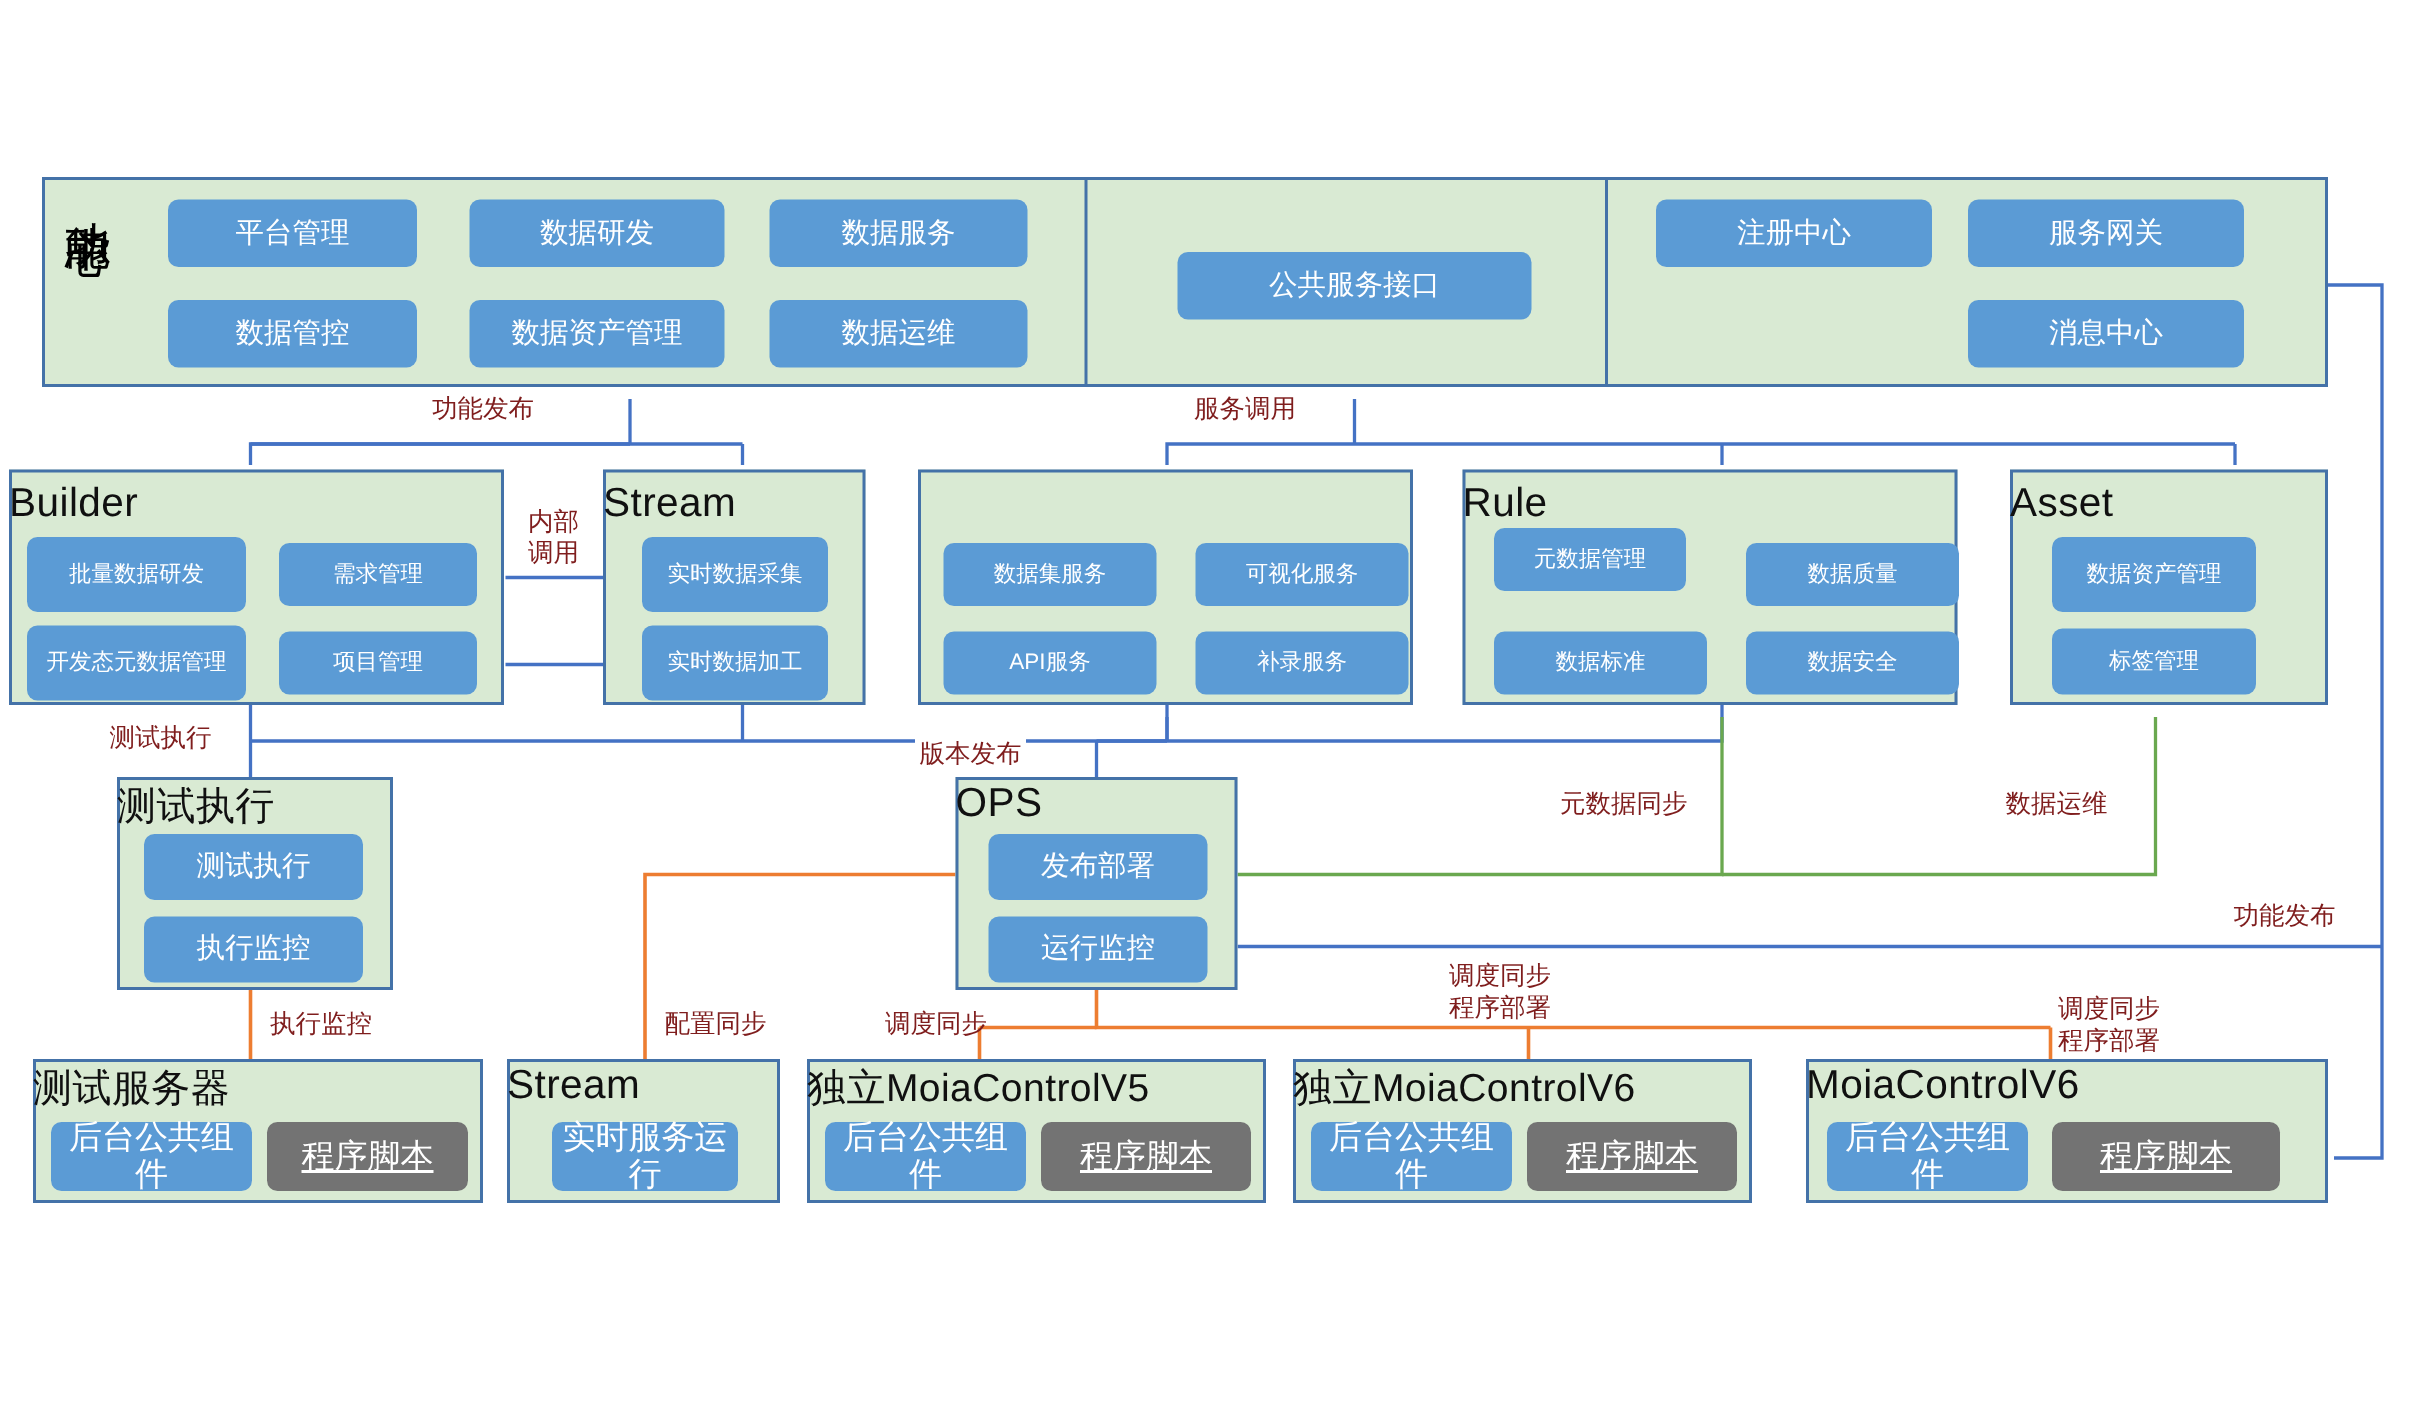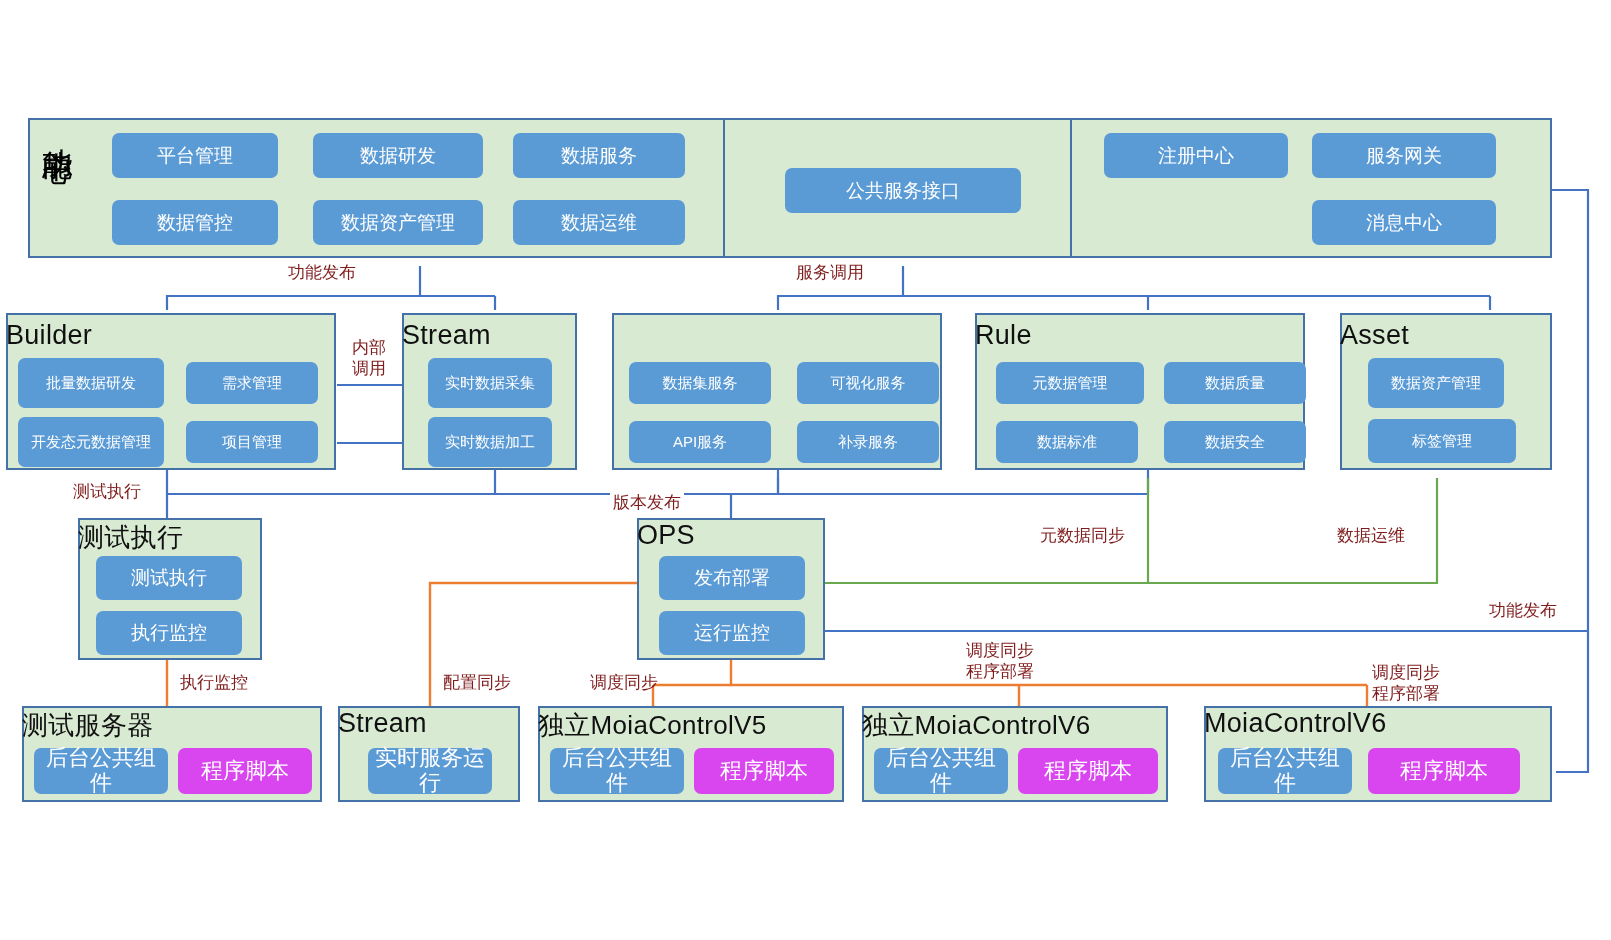--- a/index.html
+++ b/index.html
@@ -10,21 +10,21 @@
   
   .panel{position:absolute;background:#D9EAD3;border:2px solid #4472A8;box-sizing:border-box;}
   .panel-title{position:absolute;left:0;right:0;
       font-size:27px;color:#101010;letter-spacing:.3px;line-height:1;}
   .panel-title.cn{font-size:26px;}
 
   
   .chip{position:absolute;background:#5B9BD5;border-radius:7px;color:#fff;
         display:flex;align-items:center;justify-content:center;text-align:center;
         font-size:19px;line-height:1.12;box-sizing:border-box;padding:2px 3px;}
-  .chip.orange{background:#d946ef;}
+  .chip.orange{background:#737373;text-decoration:underline;}
   .chip.s18{font-size:15px;}
   .chip.s17{font-size:22px;}
 
   
   .vlabel{position:absolute;writing-mode:vertical-rl;text-orientation:upright;
           font-size:30px;line-height:1.05;letter-spacing:2px;color:#000;}
 
   
   .elabel{position:absolute;font-size:17px;color:#7f1d1d;white-space:pre;line-height:1.25;}
 
@@ -133,29 +133,29 @@
   <div class="chip s18" style="left:428px;top:417px;width:124px;height:50px;">实时数据加工</div>
 
   <div class="panel" style="left:612px;top:313px;width:330px;height:157px;"></div>
   <div class="chip s18" style="left:629px;top:362px;width:142px;height:42px;">数据集服务</div>
   <div class="chip s18" style="left:797px;top:362px;width:142px;height:42px;">可视化服务</div>
   <div class="chip s18" style="left:629px;top:421px;width:142px;height:42px;">API服务</div>
   <div class="chip s18" style="left:797px;top:421px;width:142px;height:42px;">补录服务</div>
 
   <div class="panel" style="left:975px;top:313px;width:330px;height:157px;"></div>
   <div class="panel-title" style="left:975px;top:322px;width:330px;">Rule</div>
-  <div class="chip s18" style="left:996px;top:362px;width:148px;height:42px;">元数据管理</div>
+  <div class="chip s18" style="left:996px;top:352px;width:128px;height:42px;">元数据管理</div>
   <div class="chip s18" style="left:1164px;top:362px;width:142px;height:42px;">数据质量</div>
   <div class="chip s18" style="left:996px;top:421px;width:142px;height:42px;">数据标准</div>
   <div class="chip s18" style="left:1164px;top:421px;width:142px;height:42px;">数据安全</div>
 
   <div class="panel" style="left:1340px;top:313px;width:212px;height:157px;"></div>
   <div class="panel-title" style="left:1340px;top:322px;width:212px;">Asset</div>
   <div class="chip s18" style="left:1368px;top:358px;width:136px;height:50px;">数据资产管理</div>
-  <div class="chip s18" style="left:1368px;top:419px;width:148px;height:44px;">标签管理</div>
+  <div class="chip s18" style="left:1368px;top:419px;width:136px;height:44px;">标签管理</div>
 
   <div class="panel" style="left:78px;top:518px;width:184px;height:142px;"></div>
   <div class="panel-title cn" style="left:78px;top:524px;width:184px;">测试执行</div>
   <div class="chip" style="left:96px;top:556px;width:146px;height:44px;">测试执行</div>
   <div class="chip" style="left:96px;top:611px;width:146px;height:44px;">执行监控</div>
 
   <div class="panel" style="left:637px;top:518px;width:188px;height:142px;"></div>
   <div class="panel-title" style="left:637px;top:522px;width:188px;">OPS</div>
   <div class="chip" style="left:659px;top:556px;width:146px;height:44px;">发布部署</div>
   <div class="chip" style="left:659px;top:611px;width:146px;height:44px;">运行监控</div>

